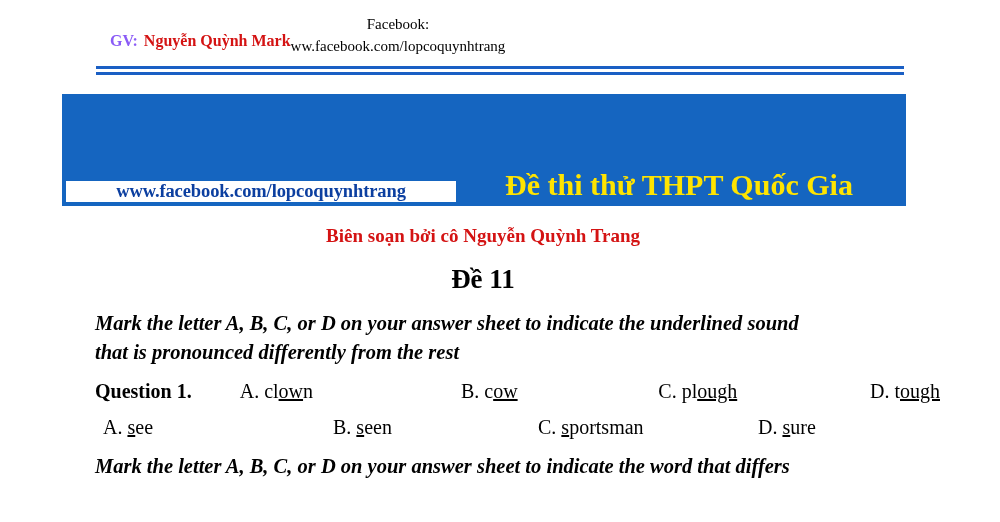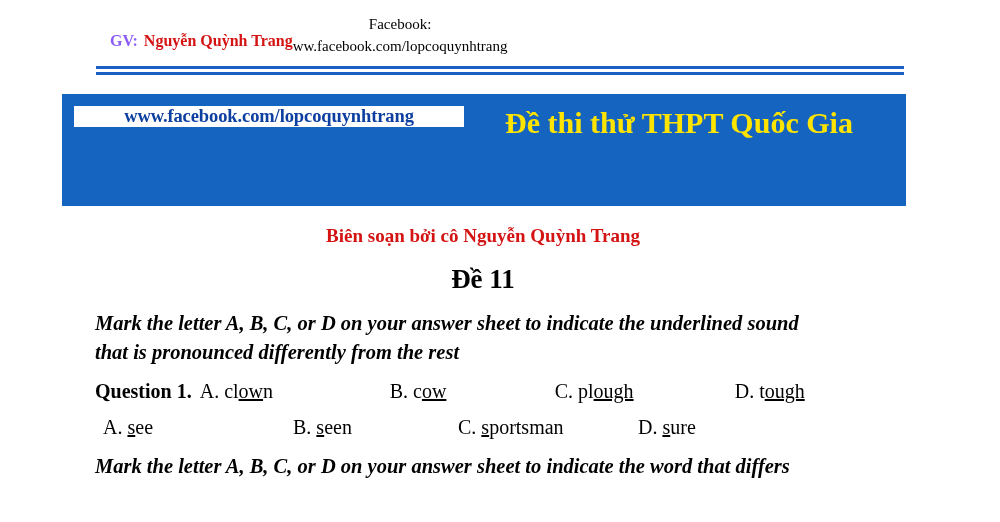--- a/index.html
+++ b/index.html
@@ -54,23 +54,23 @@
     box-sizing: content-box;
   }
 
   
   .banner {
     margin: 19px 96px 0 62px;
     width: 844px;
     height: 112px;
     background: #1565C0;
     display: flex;
-    align-items: flex-start;
+    align-items: flex-end;
     box-sizing: border-box;
-    padding: 12px;
+    padding: 4px;
   }
   .banner-left {
     width: 390px;
     background: #ffffff;
     display: flex;
     align-items: center;
     justify-content: center;
     box-sizing: border-box;
   }
   .banner-left span {
@@ -120,41 +120,42 @@
     font-size: 20.5px;
     line-height: 1.45;
     margin-top: 14px;
   }
   .question-line {
     display: flex;
     align-items: baseline;
     font-size: 20px;
     margin-top: 10px;
     line-height: 1.3;
+    gap: 40px;
   }
   .q-label {
     font-weight: bold;
     white-space: nowrap;
   }
   .opt {
     white-space: nowrap;
   }
   .opt-a { margin-left: 8px; width: 190px; }
   .opt-b { width: 165px; }
   .opt-c { width: 180px; }
   .opt-d { }
   .u { text-decoration: underline; text-align: center; }
   .instruction.last { margin-top: 12px; }
 </style>
 </head>
 <body>
 
 <div class="header-row">
   <div class="gv-block">
-    <span class="gv-label">GV:</span><span class="gv-name">Nguyễn Quỳnh Trang</span>
+    <span class="gv-label">GV:</span><span class="gv-name">Nguyễn Quỳnh Mark</span>
   </div>
   <div class="fb-block">
     <div>Facebook:</div>
     <div>ww.facebook.com/lopcoquynhtrang</div>
   </div>
 </div>
 
 <div class="double-rule"></div>
 
 <div class="banner">

